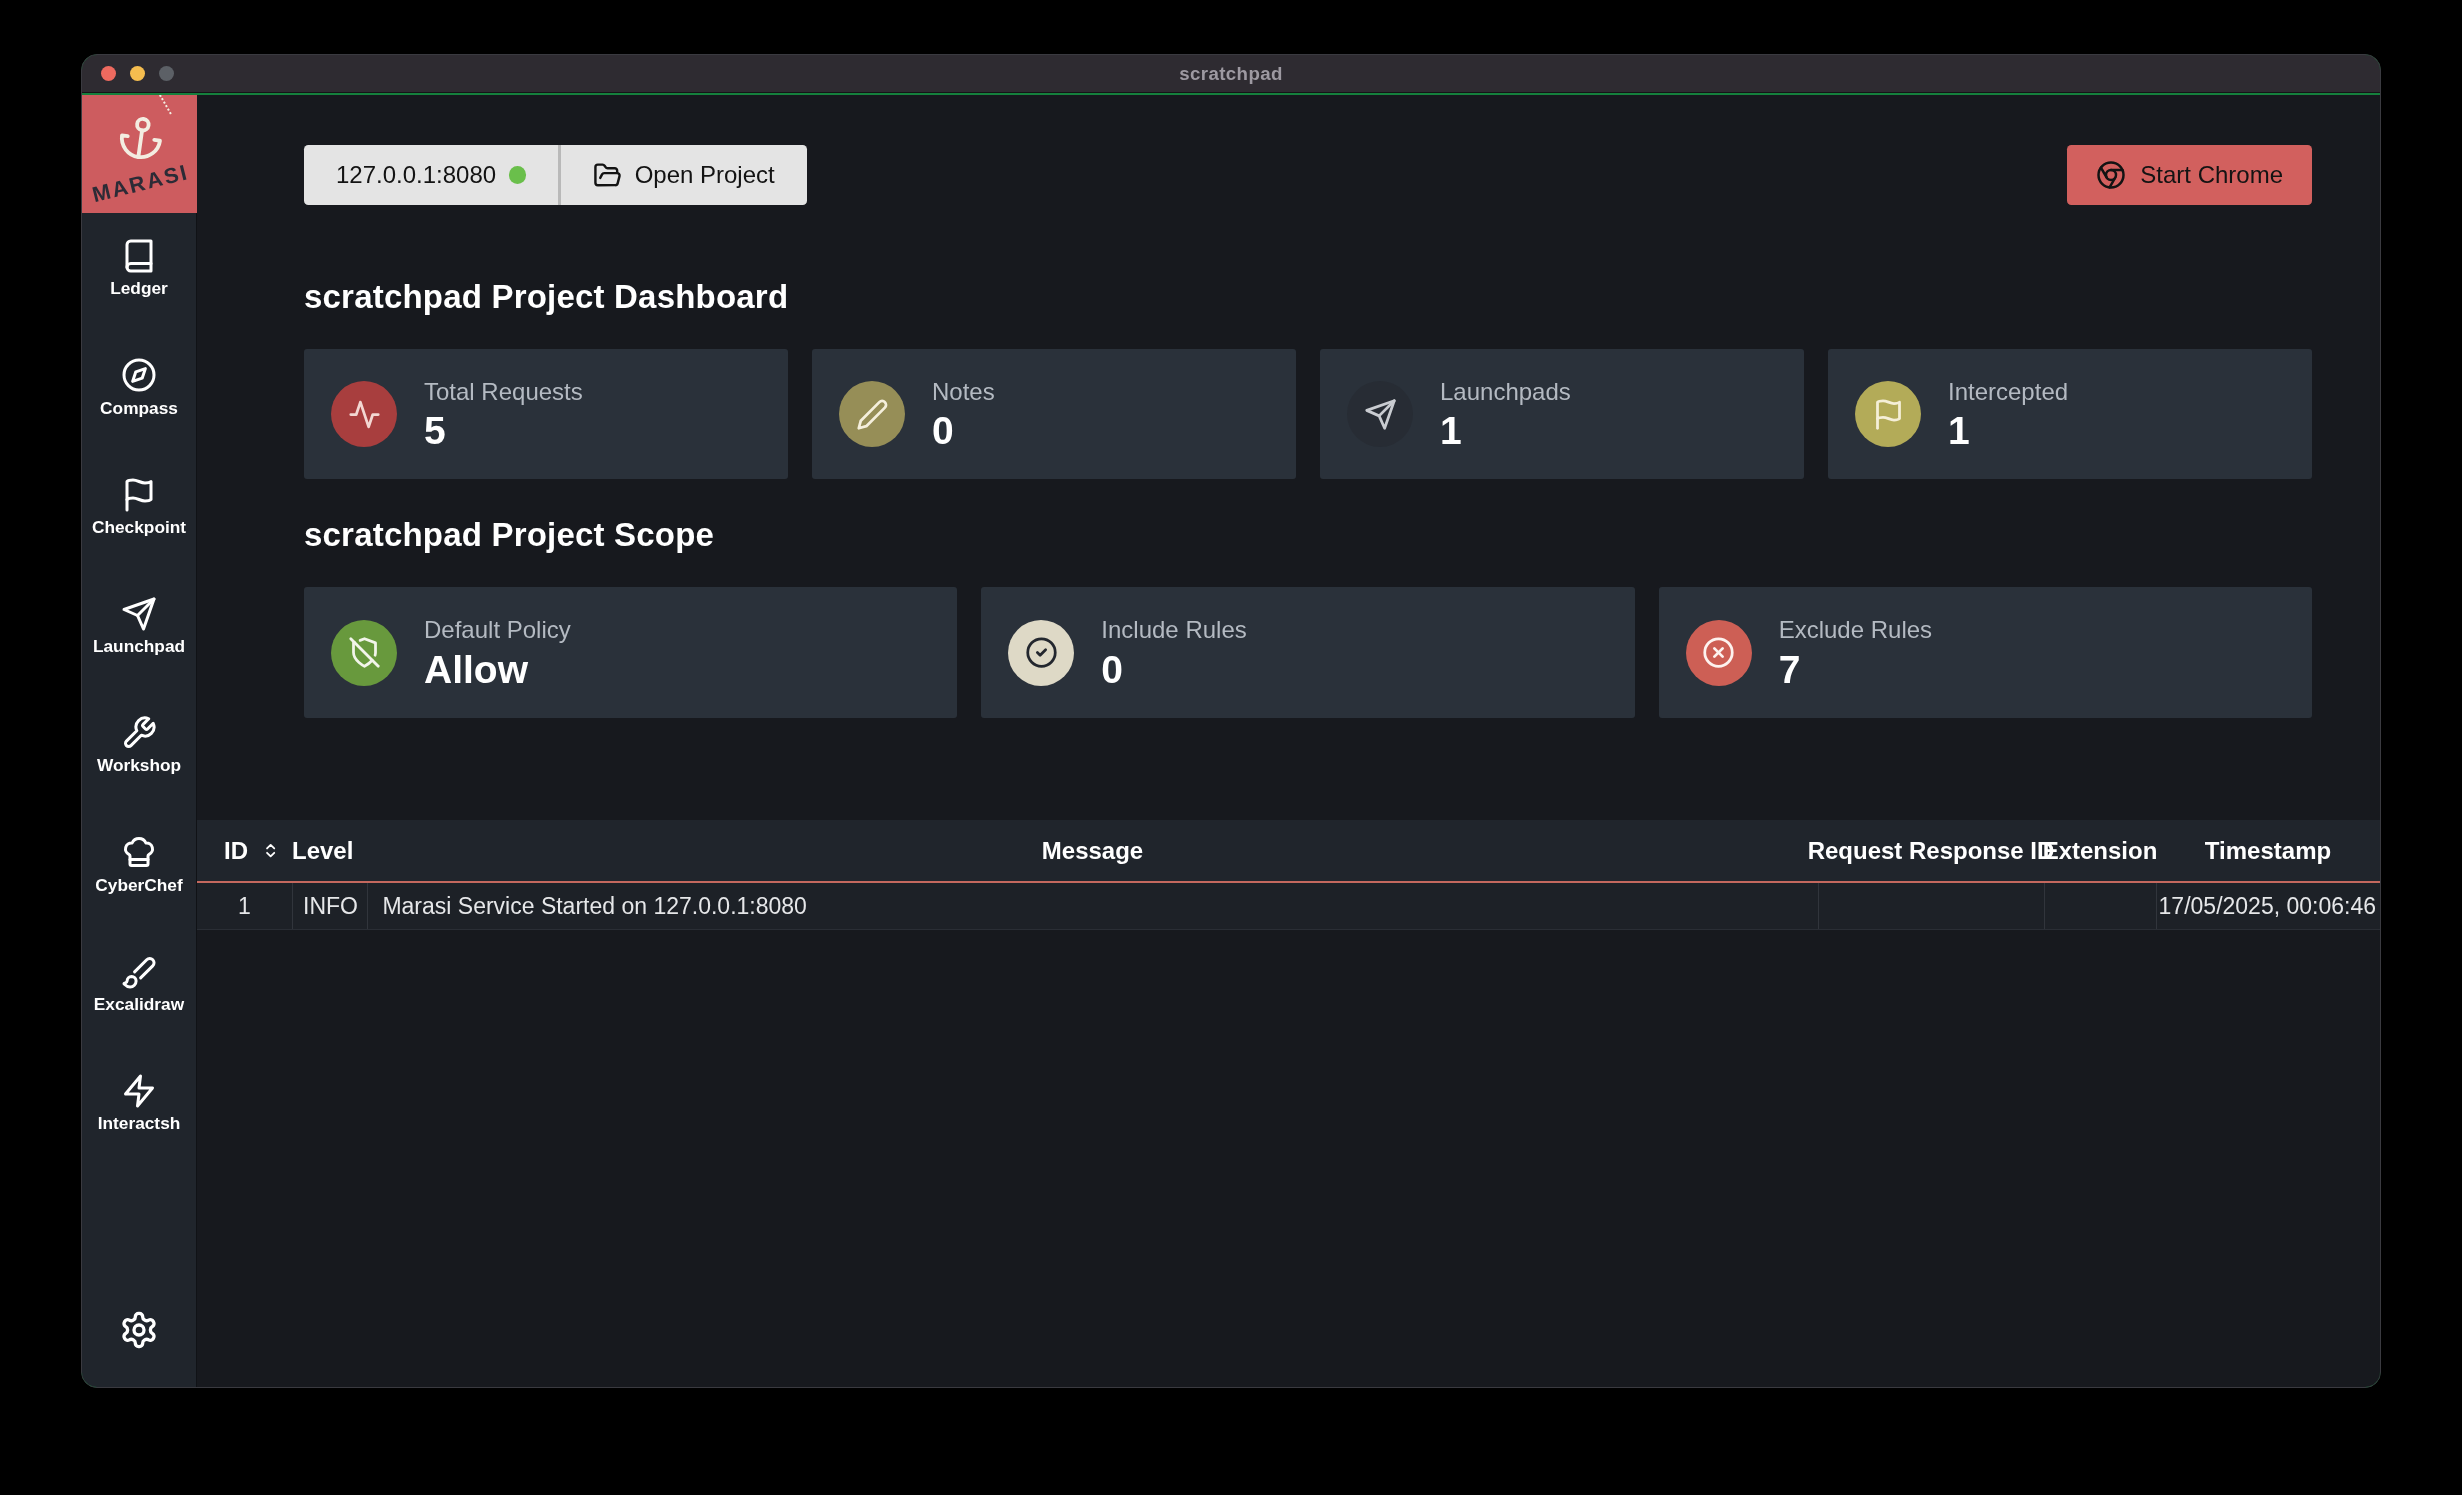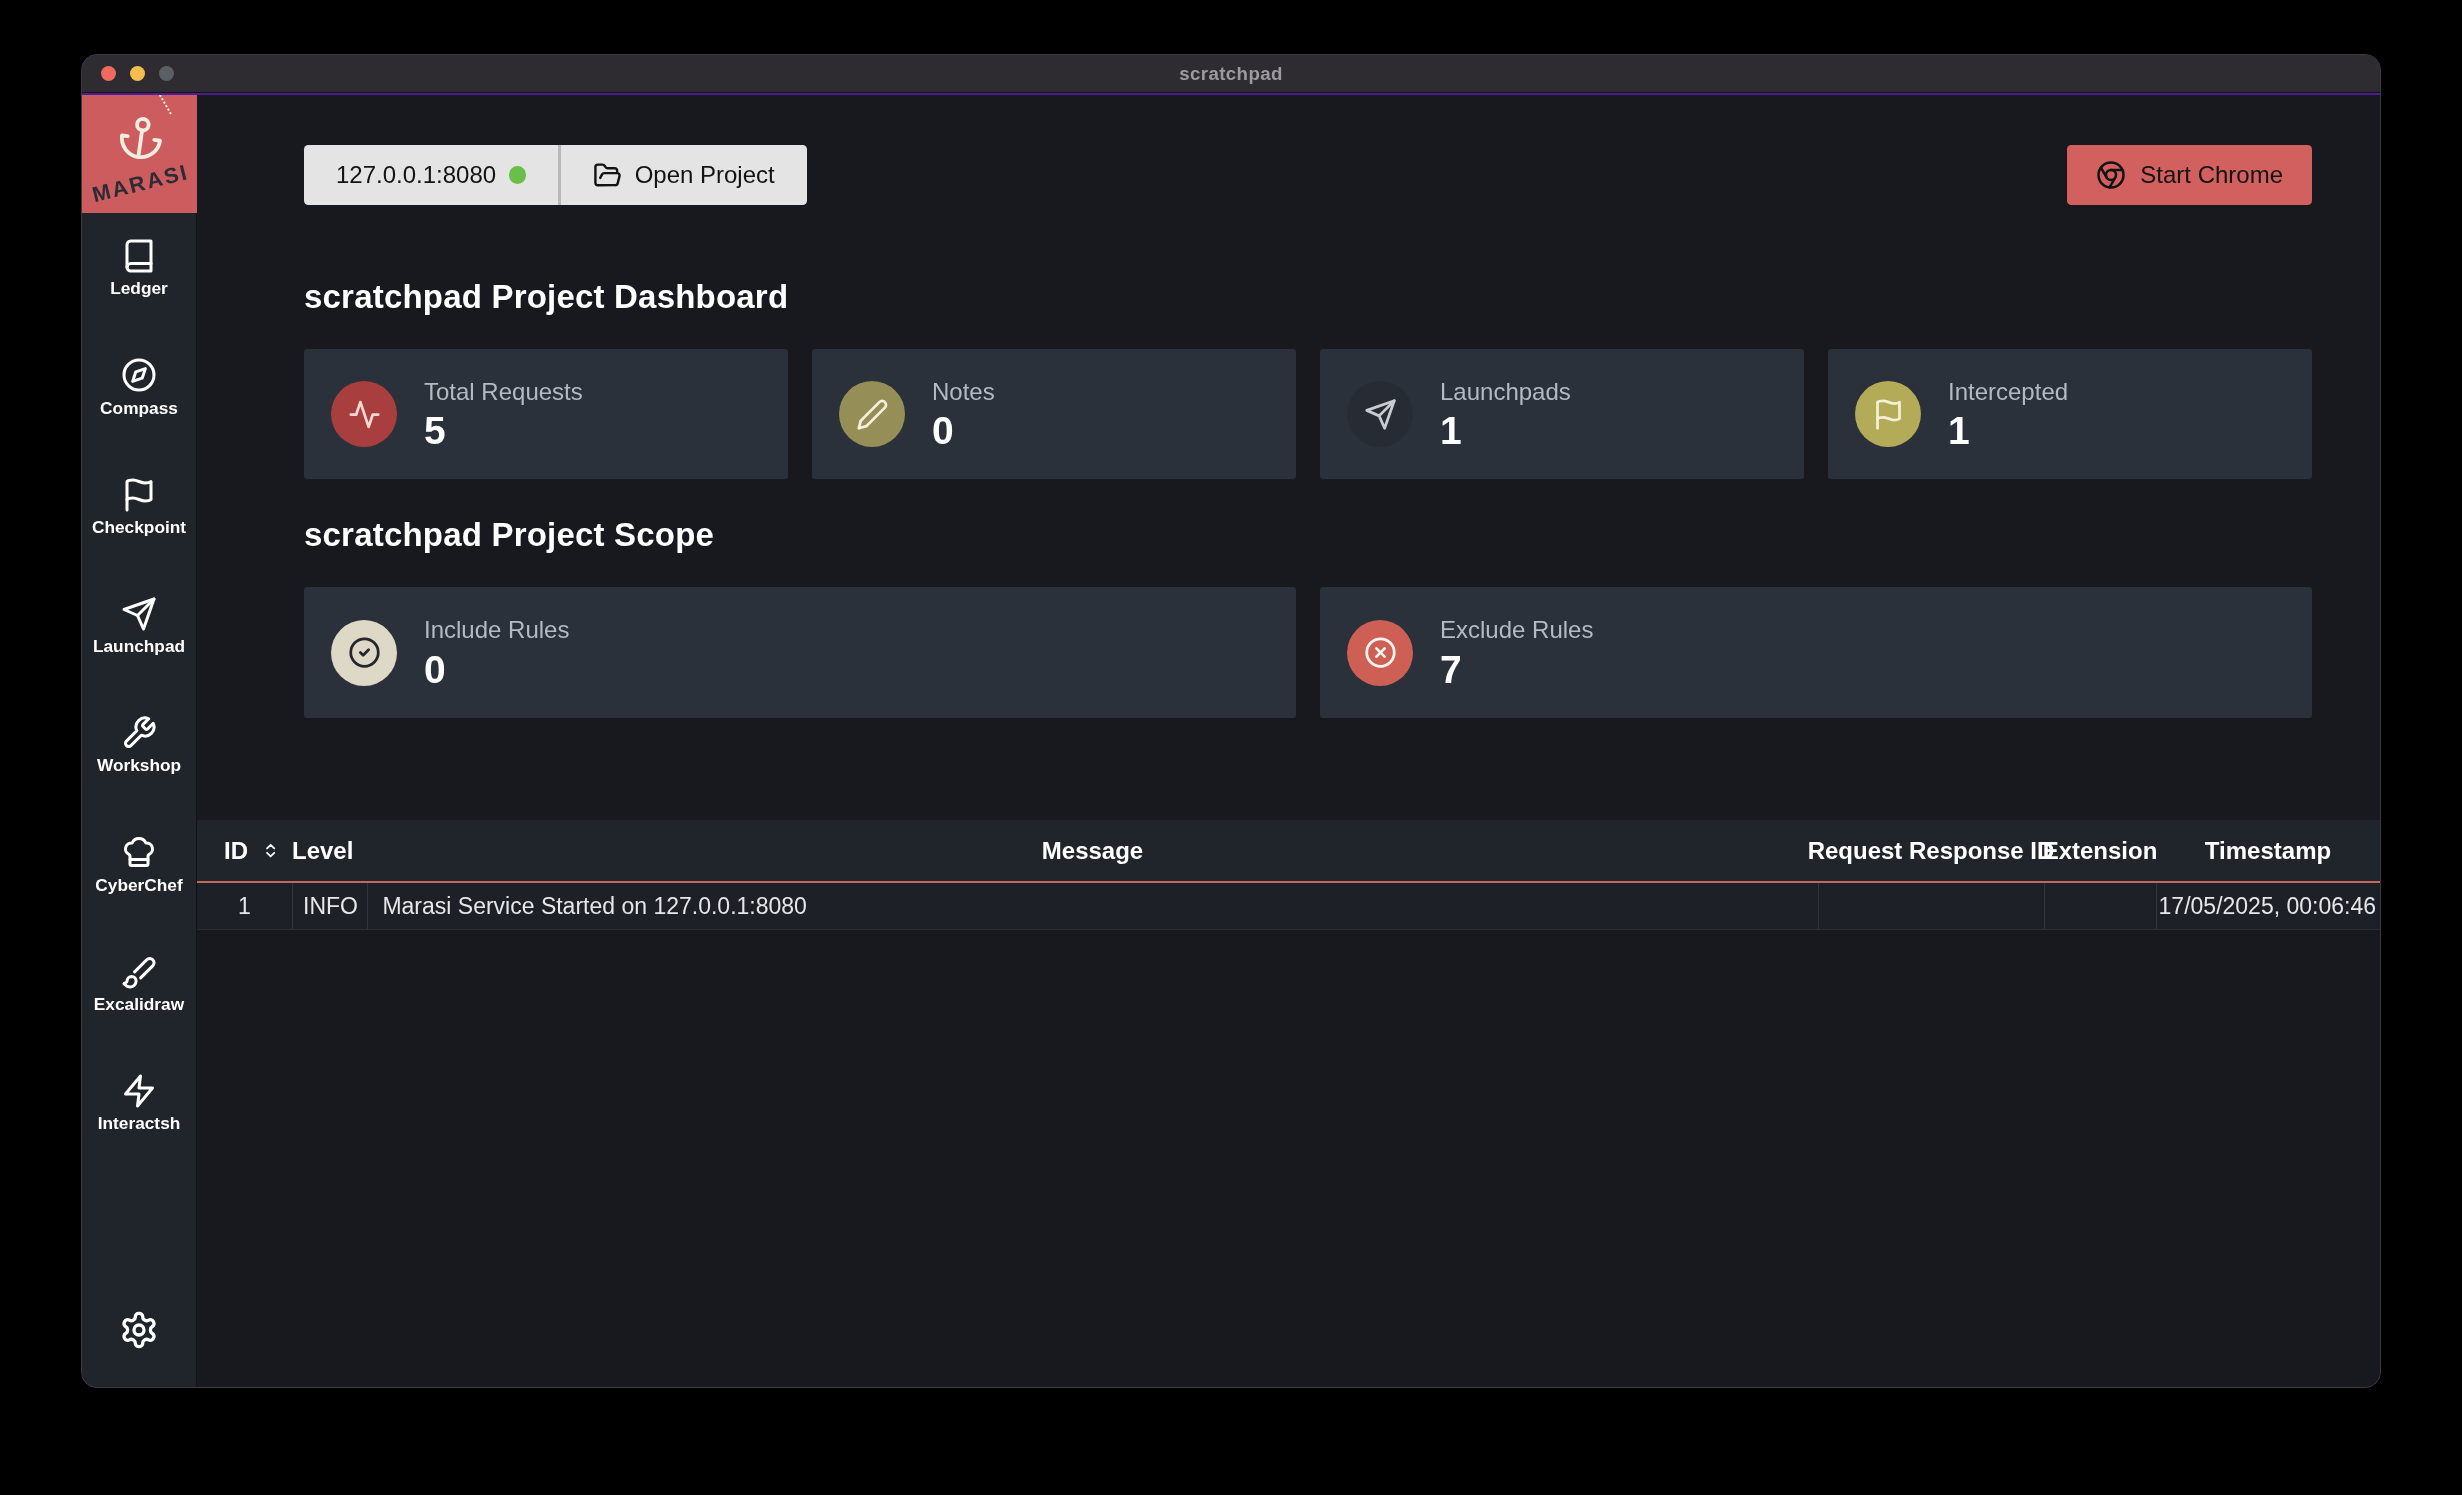--- a/index.html
+++ b/index.html
@@ -1,19 +1,19 @@
 <!DOCTYPE html>
 <html style="font-size:11.5px"><head>
 <meta charset="utf-8">
 <style>
   * { margin:0; padding:0; box-sizing:border-box; }
   html,body { width:2462px; height:1496px; background:#000; font-family:"Liberation Sans","DejaVu Sans",sans-serif; }
   .window {
     position:absolute; left:81px; top:54px; width:2300px; height:1334px;
-    background:#4c1d95; border-radius:16px; overflow:hidden;
+    background:#15803d; border-radius:16px; overflow:hidden;
     box-shadow:0 21.6px 65px rgba(0,0,0,.8); border:0.7px solid #3a3a40;
   }
   
   .titlebar {
     position:relative; height:38px; background:#2e2b31;
     border-bottom:1.4px solid #151417;
     display:flex; align-items:center; justify-content:center;
   }
   .traffic { position:absolute; left:18.7px; top:0; height:100%; display:flex; align-items:center; gap:14.4px; }
   .tl { width:15px; height:15px; border-radius:50%; }
@@ -274,20 +274,33 @@
             <span class="stat-label">Intercepted</span>
             <span class="stat-value">1</span>
           </div>
         </div>
       </div>
 
       <h2 class="section-title">scratchpad Project Scope</h2>
 
       <div class="cards scope-cards">
         <div class="card">
+          <div class="stat-circle scope-c0">
+            <svg viewBox="0 0 24 24" fill="none" stroke="currentColor" stroke-width="2" stroke-linecap="round" stroke-linejoin="round">
+                <path d="M19.7 14a6.9 6.9 0 0 0 .3-2V5l-8-3-3.2 1.2"></path>
+                <path d="m2 2 20 20"></path>
+                <path d="M4.7 4.7 4 5v7c0 6 8 10 8 10a20.3 20.3 0 0 0 5.62-4.38"></path>
+              </svg>
+          </div>
+          <div class="stat-text">
+            <span class="stat-label">Default Policy</span>
+            <span class="stat-value">Allow</span>
+          </div>
+        </div>
+        <div class="card">
           <div class="stat-circle scope-c1">
             <svg viewBox="0 0 24 24" fill="none" stroke="currentColor" stroke-width="2" stroke-linecap="round" stroke-linejoin="round">
                 <circle cx="12" cy="12" r="10"></circle>
                 <path d="m9 12 2 2 4-4"></path>
               </svg>
           </div>
           <div class="stat-text">
             <span class="stat-label">Include Rules</span>
             <span class="stat-value">0</span>
           </div>

